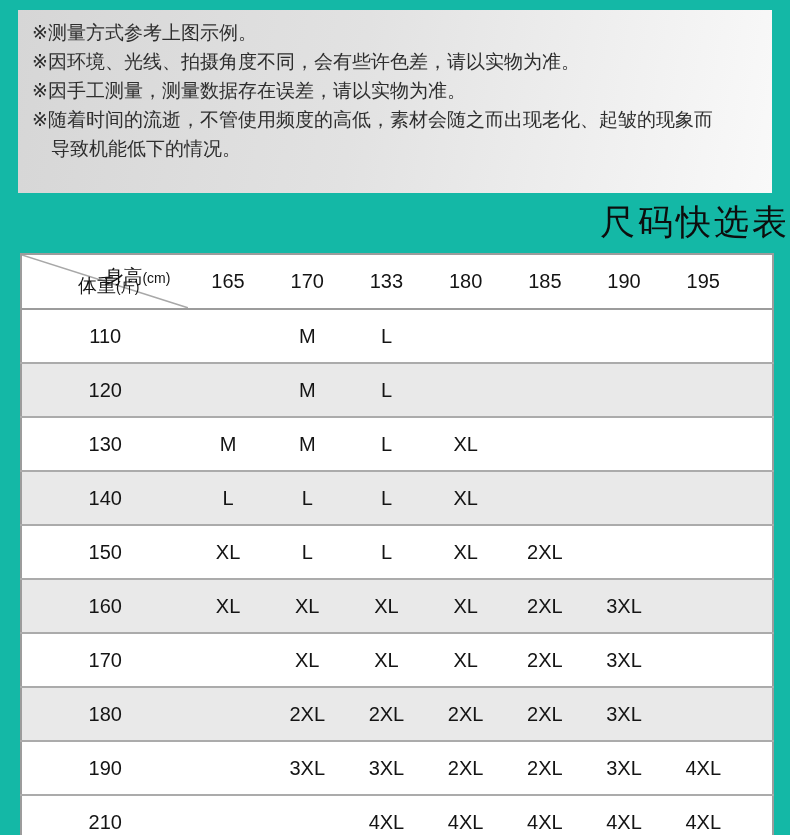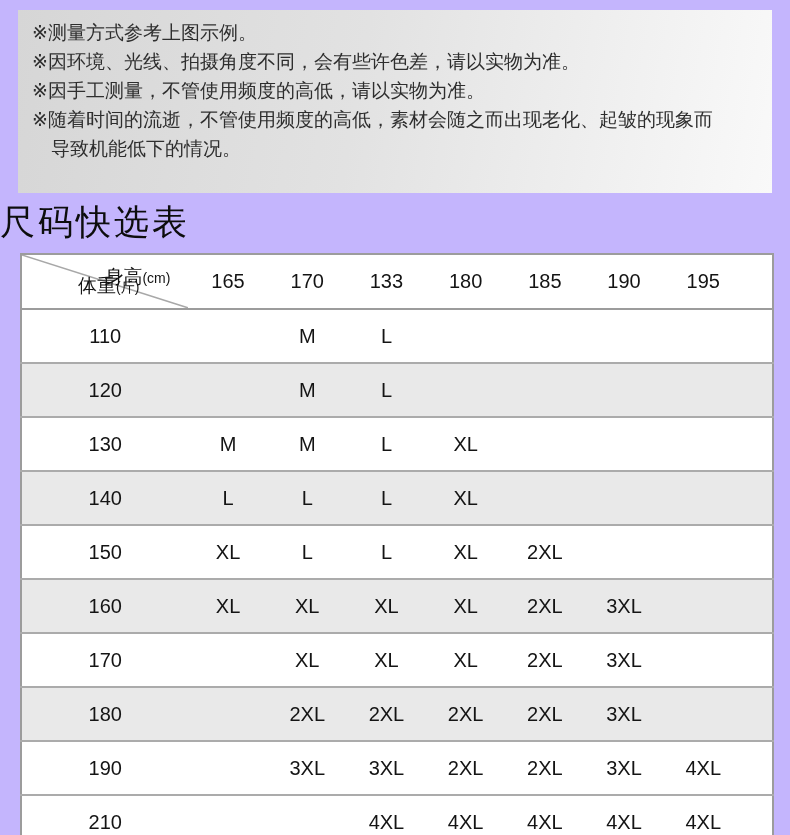--- a/index.html
+++ b/index.html
@@ -5,21 +5,21 @@
   html, body {
     margin: 0;
     padding: 0;
     background: #ffffff;
     font-family: "Liberation Sans", "DejaVu Sans", sans-serif;
   }
   .page {
     position: relative;
     width: 790px;
     height: 835px;
-    background: #c4b5fd;
+    background: #14b8a6;
     overflow: hidden;
   }
 
   
   .notice-box {
     position: absolute;
     left: 18px;
     top: 10px;
     width: 754px;
     height: 183px;
@@ -36,21 +36,21 @@
     white-space: normal;
   }
 
   
   .size-title {
     position: absolute;
     top: 196px;
     left: 0;
     width: 790px;
     margin: 0;
-    text-align: left;
+    text-align: right;
     font-size: 35px;
     font-weight: normal;
     letter-spacing: 3px;
     color: #0d0d0d;
     line-height: 52px;
   }
 
   
   .table-wrap {
     position: absolute;
@@ -110,21 +110,21 @@
 </style>
 </head>
 <body>
 
 <div class="page">
 
   <div class="notice-box">
     <div>
         <div class="notice-item">※测量方式参考上图示例。</div>
         <div class="notice-item">※因环境、光线、拍摄角度不同，会有些许色差，请以实物为准。</div>
-        <div class="notice-item">※因手工测量，不管使用频度的高低，请以实物为准。</div>
+        <div class="notice-item">※因手工测量，测量数据存在误差，请以实物为准。</div>
         <div class="notice-item">※随着时间的流逝，不管使用频度的高低，素材会随之而出现老化、起皱的现象而导致机能低下的情况。</div>
       </div>
   </div>
 
   <h1 class="size-title">尺码快选表</h1>
 
   <div class="table-wrap">
     <table class="size-table">
       <colgroup>
         <col style="width:167px">

